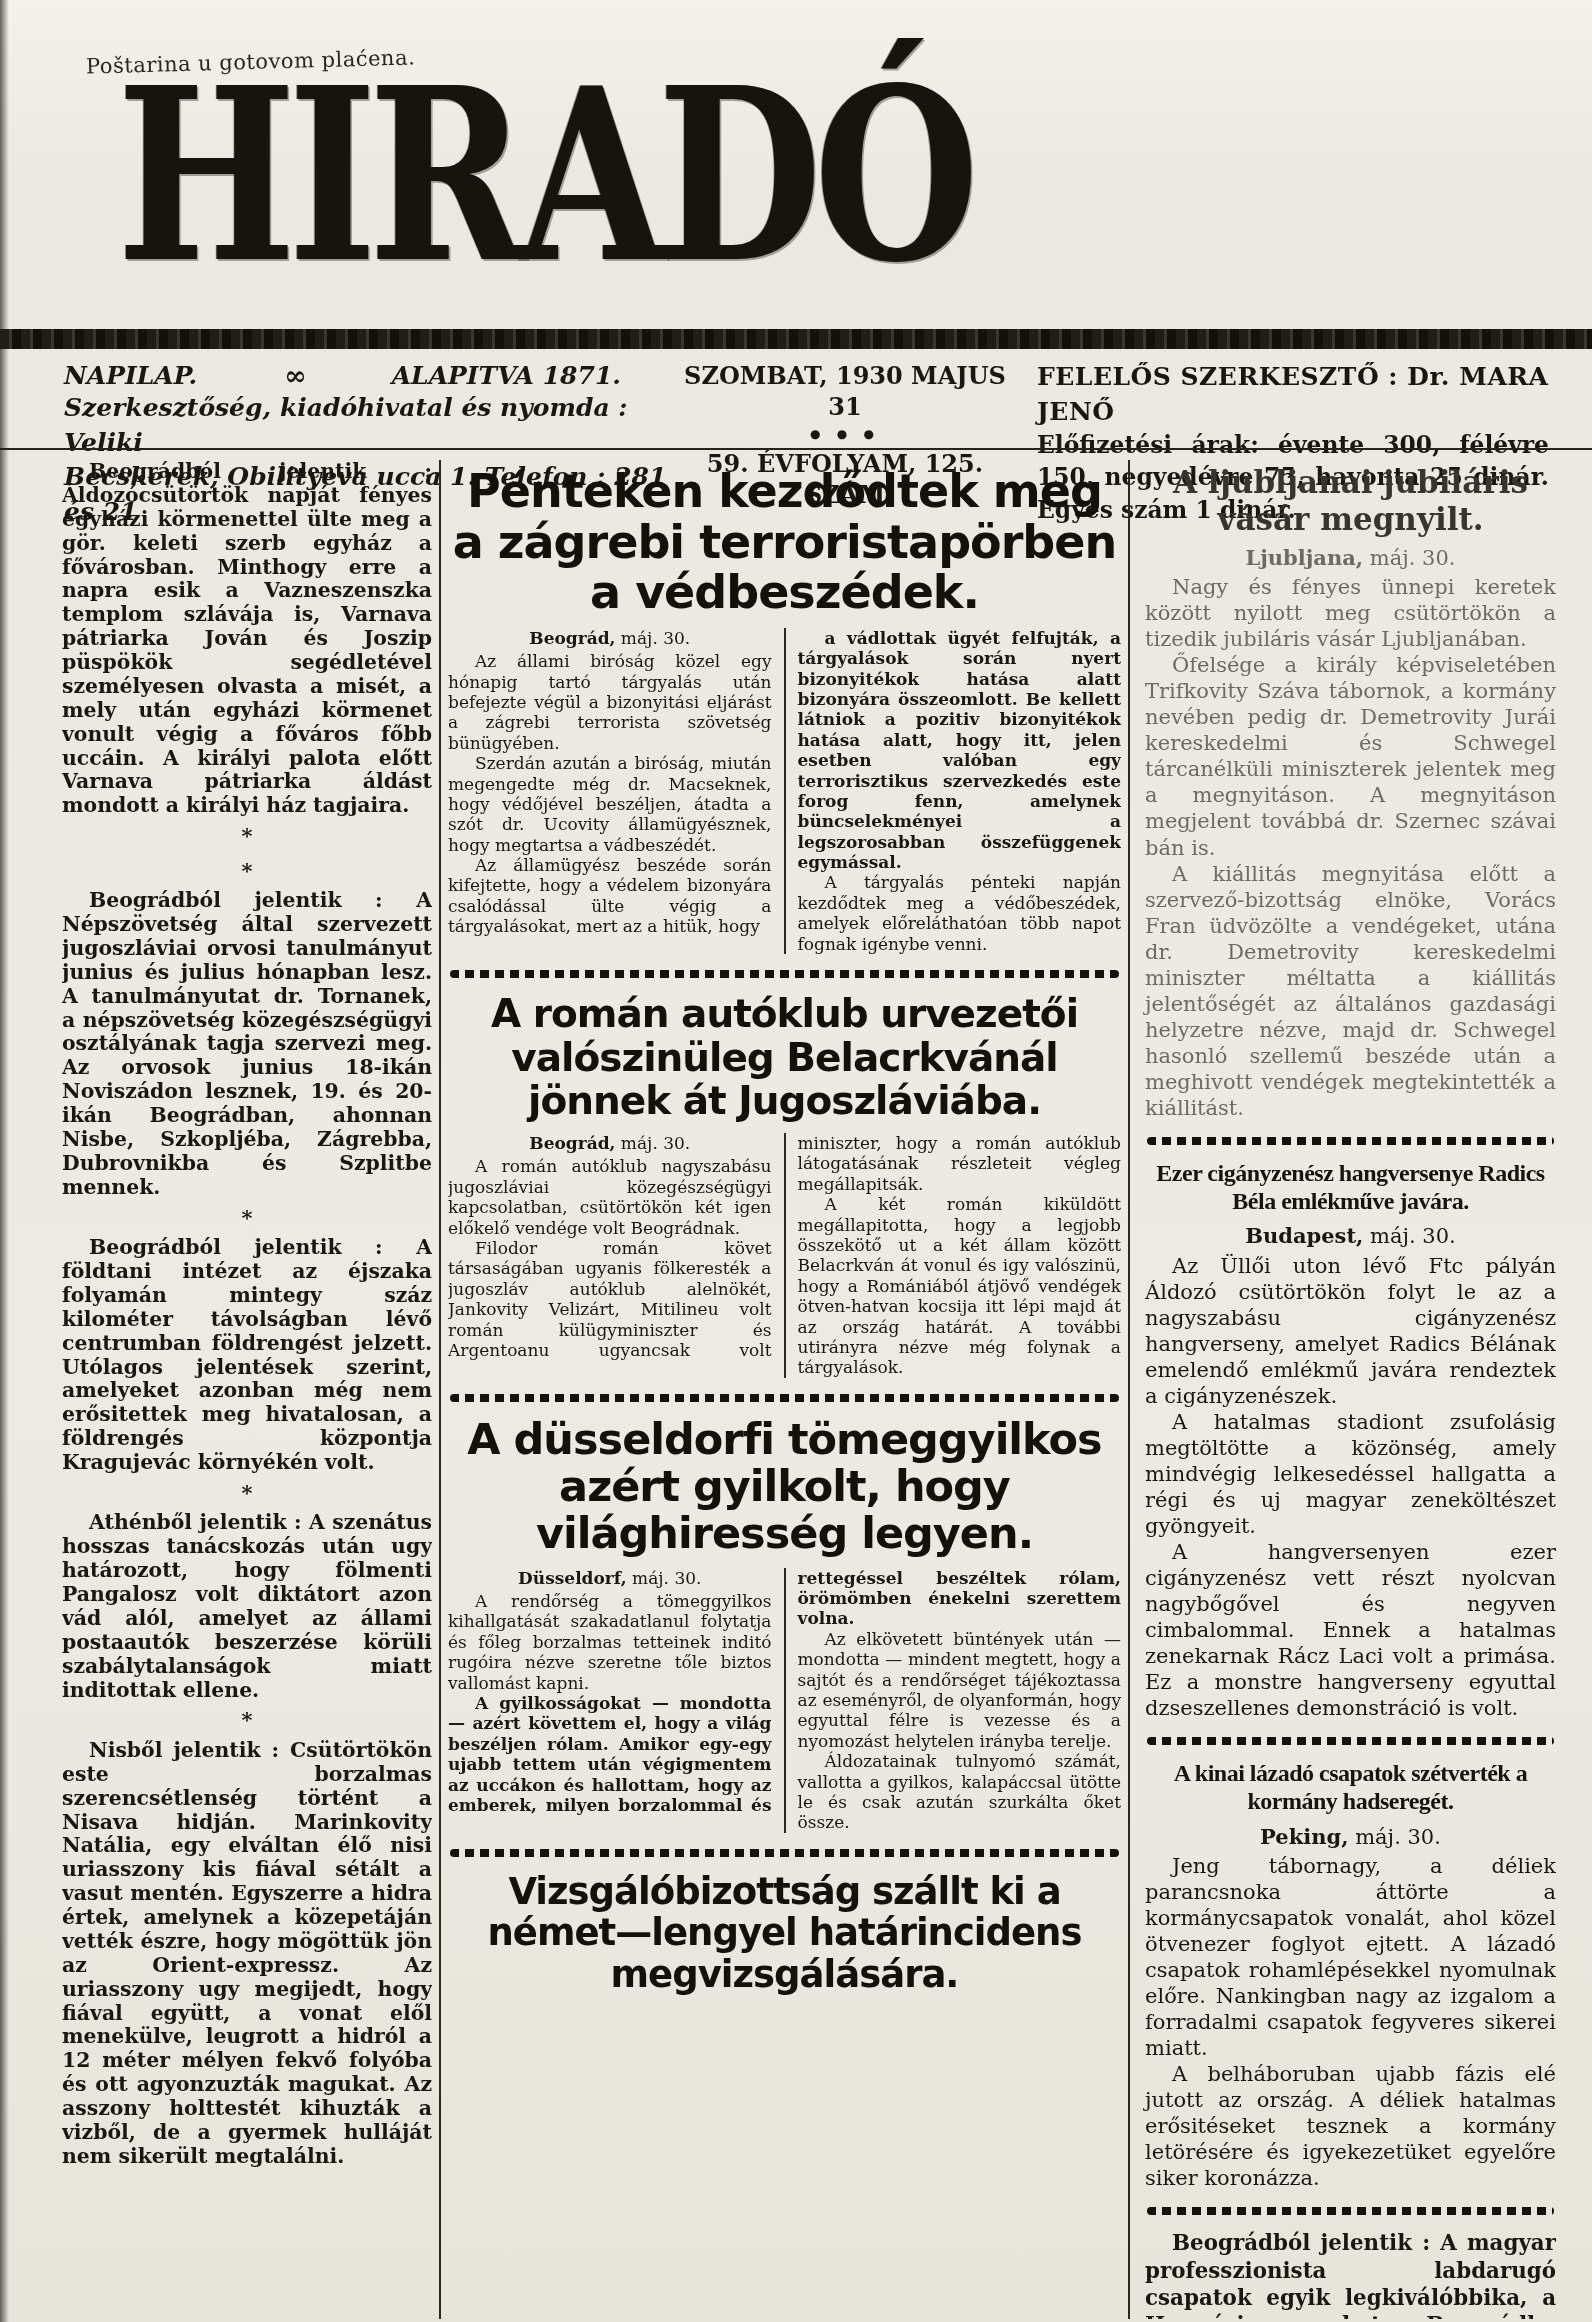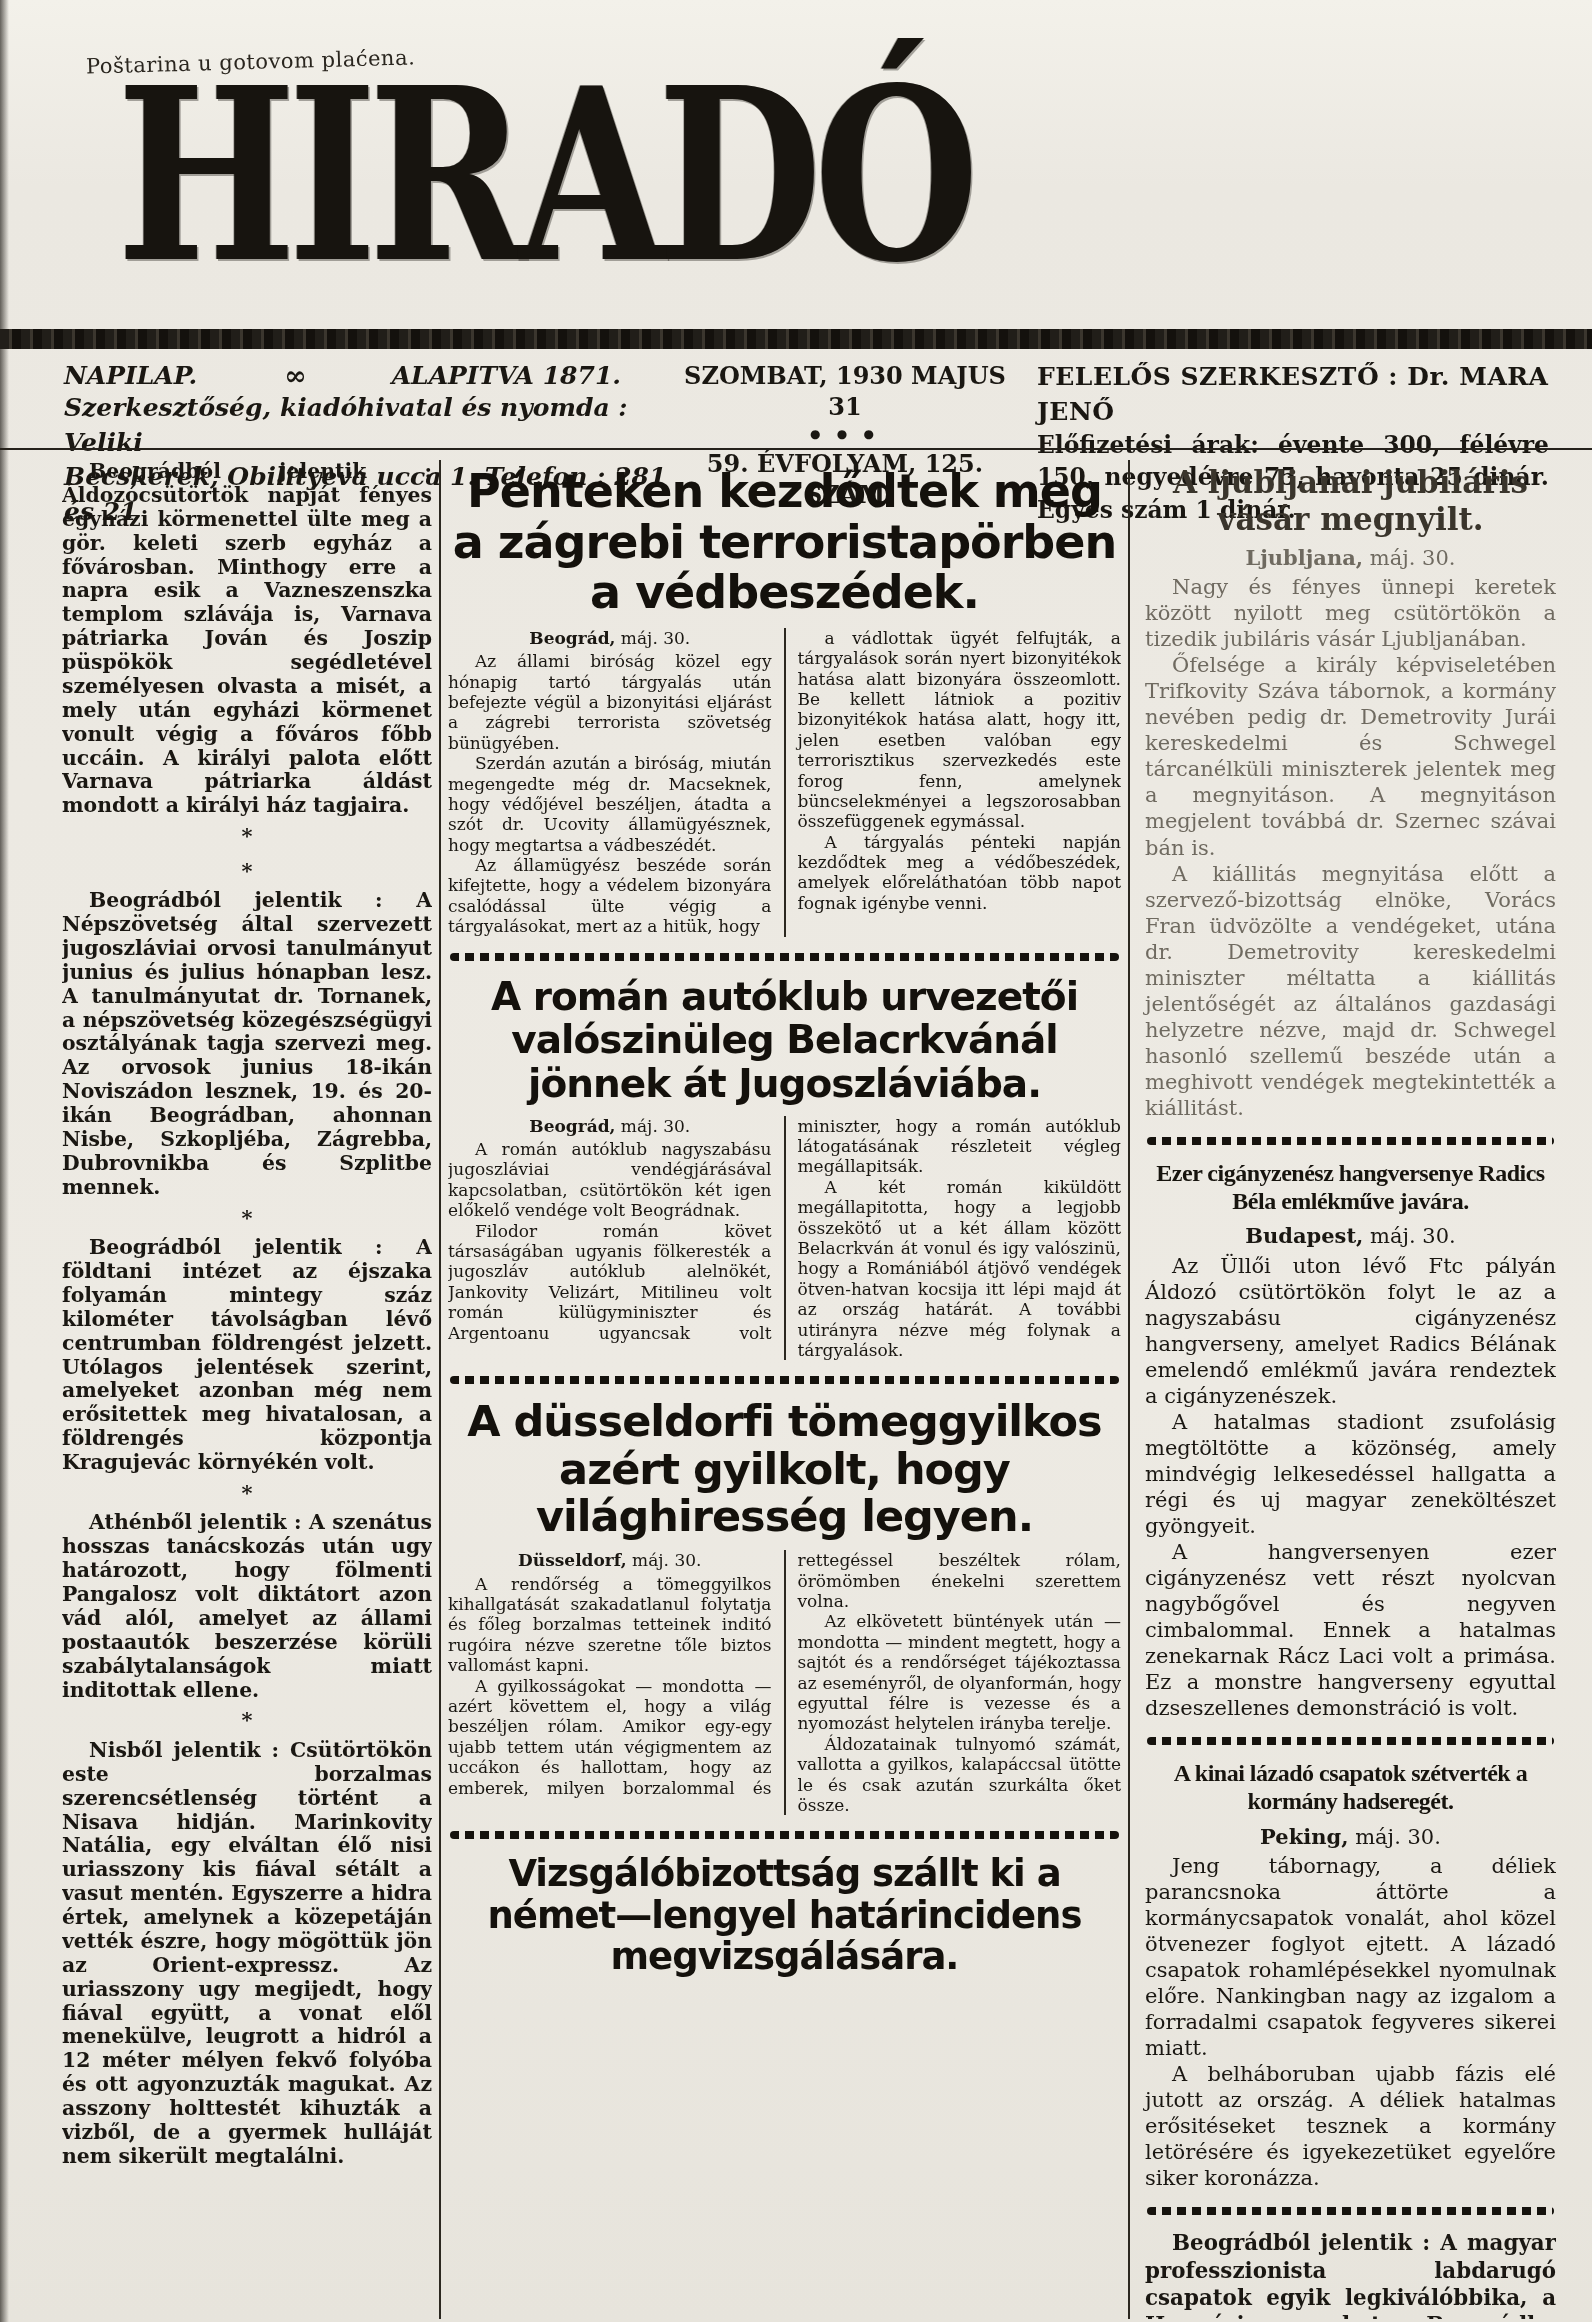--- a/index.html
+++ b/index.html
@@ -46,21 +46,21 @@
         color:#14110c;margin:6px 0 10px 0;}
   .h-size1{font-size:46px;line-height:1.1;letter-spacing:-1px;}
   .h-size2{font-size:39px;line-height:1.12;letter-spacing:-1px;}
   .h-size3{font-size:43px;line-height:1.1;letter-spacing:-1px;}
   .h-size4{font-size:37px;line-height:1.12;letter-spacing:-1px;}
   .art-body{column-count:2;column-gap:26px;column-rule:2px solid #2c2820;
         font-size:17px;line-height:1.2;text-align:justify;}
   .art-body p{margin:0;text-indent:27px;}
   .dateline{text-align:center;text-indent:0 !important;margin-bottom:3px !important;}
   .dl-city{font-weight:bold;}
-  .bold{font-weight:normal;}
+  .bold{font-weight:bold;}
   .dot-sep{height:8px;margin:16px 2px 14px 2px;
         background:repeating-linear-gradient(90deg,#15120d 0 9px,rgba(0,0,0,0) 9px 15px);
         border-radius:4px;}
 
   
   .col4{flex:1;overflow:hidden;padding-left:8px;}
   .side-art{margin-bottom:4px;}
   .s-headline{text-align:center;font-weight:800;color:#17140e;margin:4px 0 8px 0;}
   .s-serif{font-family:"DejaVu Serif",serif;font-size:31px;line-height:1.18;}
   .s-sans{font-family:Liberation Serif, serif;font-size:24px;line-height:1.18;letter-spacing:-0.5px;}
@@ -141,21 +141,21 @@
 
       <div class="dot-sep"></div>
 
       <div class="article">
         <div class="m-headline h-size2">A román autóklub urvezetői valószinüleg Belacrkvánál jönnek át Jugoszláviába.</div>
         <div class="art-body">
           <p class="dateline">
             <span class="dl-city">Beográd,</span>
             <span>máj. 30.</span>
           </p>
-          <p>A román autóklub nagyszabásu jugoszláviai vendégjárásával kapcsolatban, csütörtökön két igen előkelő vendége volt Beográdnak.</p>
+          <p>A román autóklub nagyszabásu jugoszláviai közegészségügyi kapcsolatban, csütörtökön két igen előkelő vendége volt Beográdnak.</p>
           <p>Filodor román követ társaságában ugyanis fölkeresték a jugoszláv autóklub alelnökét, Jankovity Velizárt, Mitilineu volt román külügyminiszter és Argentoanu ugyancsak volt miniszter, hogy a román autóklub látogatásának részleteit végleg megállapitsák.</p>
           <p>A két román kiküldött megállapitotta, hogy a legjobb összekötő ut a két állam között Belacrkván át vonul és igy valószinü, hogy a Romániából átjövő vendégek ötven-hatvan kocsija itt lépi majd át az ország határát. A további utirányra nézve még folynak a tárgyalások.</p>
         </div>
       </div>
 
       <div class="dot-sep"></div>
 
       <div class="article">
         <div class="m-headline h-size3">A düsseldorfi tömeggyilkos azért gyilkolt, hogy világhiresség legyen.</div>
         <div class="art-body">

